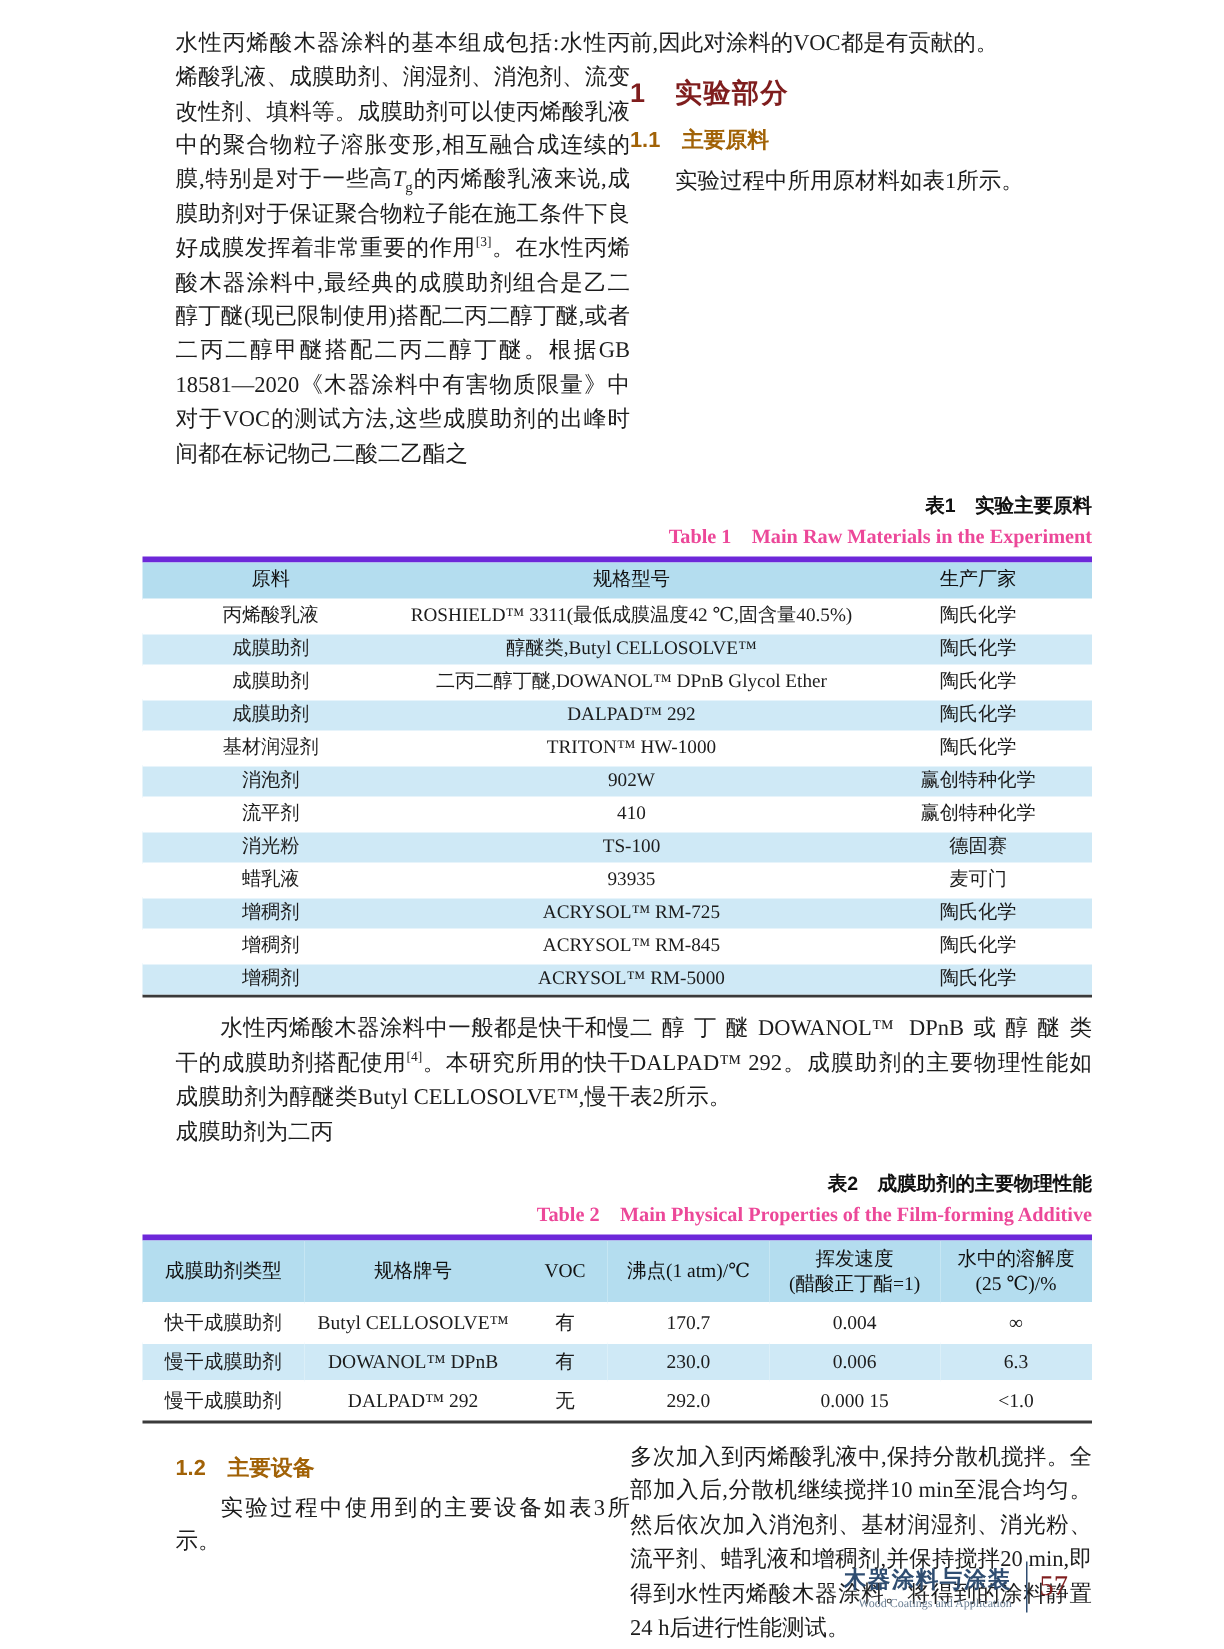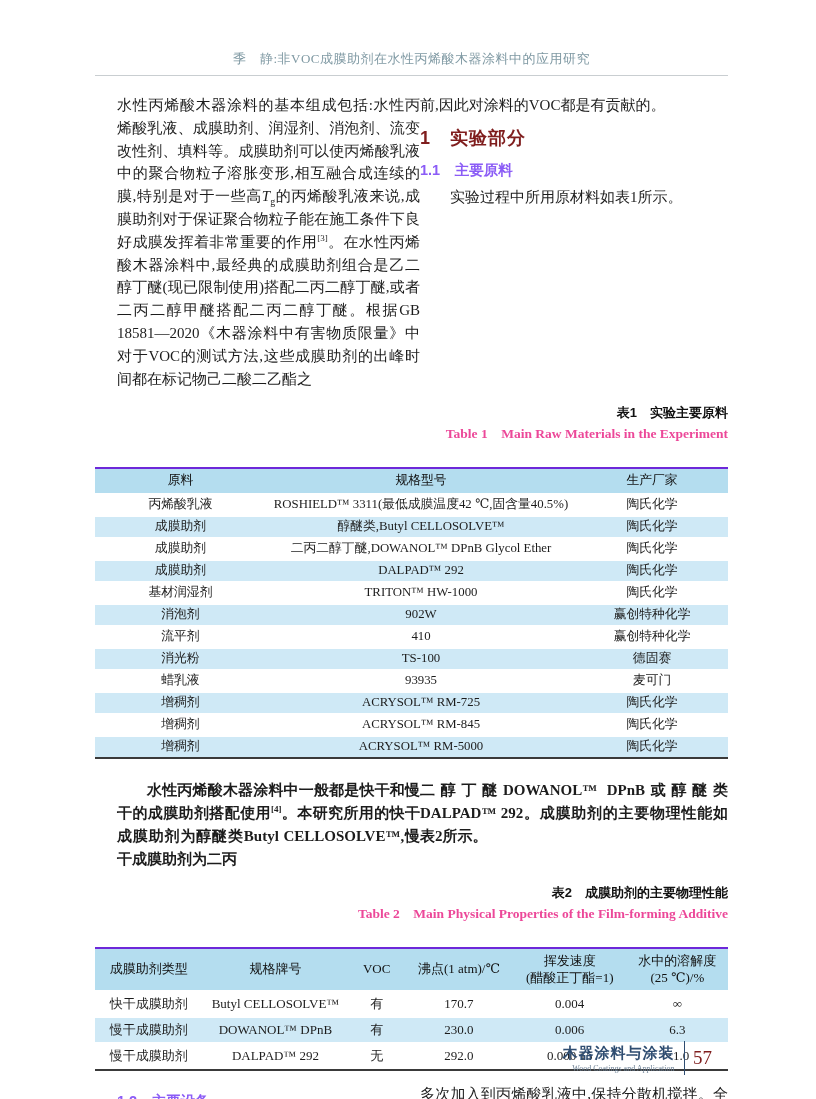--- a/index.html
+++ b/index.html
@@ -34,56 +34,56 @@
   .block1 { margin-top:18px; }
 
   
   .sec-h1 {
     font-family:"Liberation Sans","DejaVu Sans",sans-serif;
     color:#7f1d1d; font-size:18px; font-weight:bold;
     margin:8px 0 6px 0; letter-spacing:1px;
   }
   .sec-h2 {
     font-family:"Liberation Sans","DejaVu Sans",sans-serif;
-    color:#8b5cf6; font-size:14.5px; font-weight:bold;
+    color:#a16207; font-size:14.5px; font-weight:bold;
     margin:7px 0 5px 0;
   }
 
   
   .tcap { text-align:right; margin-top:14px; }
   .tcap-zh {
     font-family:"Liberation Sans","DejaVu Sans",sans-serif;
     font-weight:bold; font-size:13px; color:#111;
   }
   .tcap-en {
     font-family:"Liberation Serif","DejaVu Serif",serif;
     font-weight:bold; font-size:13.5px; color:#ec4899; margin-top:3px;
   }
 
   
-  .tbl-wrap { margin-top:24px; border-top:2px solid #6d28d9; border-bottom:2px solid #3a3a3a; }
+  .tbl-wrap { margin-top:4px; border-top:4px solid #6d28d9; border-bottom:2px solid #3a3a3a; }
   table { width:100%; border-collapse:collapse; table-layout:fixed; }
   th, td {
     font-size:12.8px; text-align:center; vertical-align:middle;
     padding:2px 4px; line-height:1.25;
     border-bottom:2px solid #ffffff;
   }
   thead th {
     background:#b4ddef; font-weight:normal; color:#111;
     white-space:pre-line; padding:4px 4px;
   }
   tbody tr:nth-child(even) td { background:#cfe9f6; }
   tbody tr:last-child td { border-bottom:none; }
   #table1 col.c1 { width:27%; } #table1 col.c2 { width:49%; } #table1 col.c3 { width:24%; }
   #table2 col.d1 { width:17%; } #table2 col.d2 { width:23%; } #table2 col.d3 { width:9%; }
   #table2 col.d4 { width:17%; } #table2 col.d5 { width:18%; } #table2 col.d6 { width:16%; }
   #table2 td, #table2 th { font-size:13px; }
   #table2 tbody td { padding:4px 4px; }
 
-  .block2 { margin-top:20px;font-weight:bold; }
+  .block2 { margin-top:10px; }
   .block3 { margin-top:12px; }
 
   
   .footer {
     position:absolute; right:104px; bottom:24px;
     display:flex; align-items:center;
   }
   .f-names { text-align:right; margin-right:9px; }
   .f-zh {
     font-family:"Liberation Sans","DejaVu Sans",sans-serif;
@@ -93,21 +93,20 @@
   .f-div { width:1.5px; height:34px; background:#2f4d71; margin-right:8px; }
   .f-num { font-size:19px; color:#7f1d1d; font-family:"Liberation Serif","DejaVu Serif",serif; }
 </style>
 </head>
 <body>
 
 <div class="page">
 
   <div class="content">
 
-    <div class="running-head">季　静:非VOC成膜助剂在水性丙烯酸木器涂料中的应用研究</div>
 
     <div class="cols block1">
       <div class="col-l body-text">
         <p><span>水性丙烯酸木器涂料的基本组成包括:水性丙烯酸乳液、成膜助剂、润湿剂、消泡剂、流变改性剂、填料等。成膜助剂可以使丙烯酸乳液中的聚合物粒子溶胀变形,相互融合成连续的膜,特别是对于一些高</span><i class="var">T</i><sub class="sub">g</sub><span>的丙烯酸乳液来说,成膜助剂对于保证聚合物粒子能在施工条件下良好成膜发挥着非常重要的作用</span><sup class="ref">[3]</sup><span>。在水性丙烯酸木器涂料中,最经典的成膜助剂组合是乙二醇丁醚(现已限制使用)搭配二丙二醇丁醚,或者二丙二醇甲醚搭配二丙二醇丁醚。根据GB 18581—2020《木器涂料中有害物质限量》中对于VOC的测试方法,这些成膜助剂的出峰时间都在标记物己二酸二乙酯之</span></p>
       </div>
       <div class="col-r body-text">
         <p>前,因此对涂料的VOC都是有贡献的。</p>
         <div class="sec-h1">1　实验部分</div>
         <div class="sec-h2">1.1　主要原料</div>
         <p class="indent">实验过程中所用原材料如表1所示。</p>

